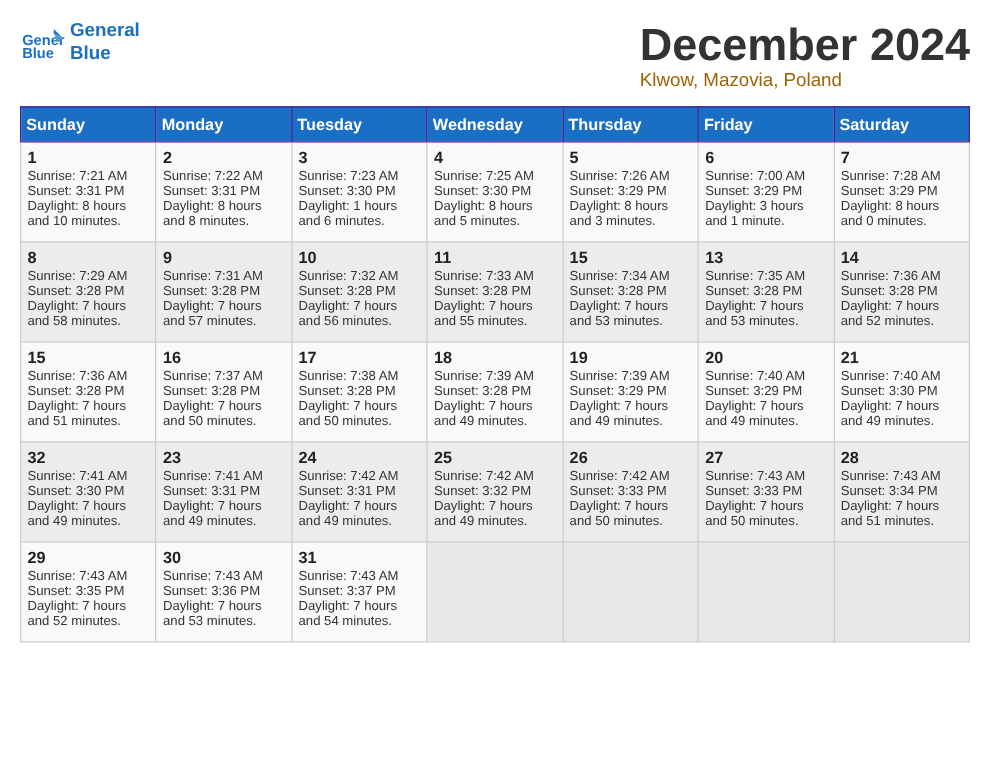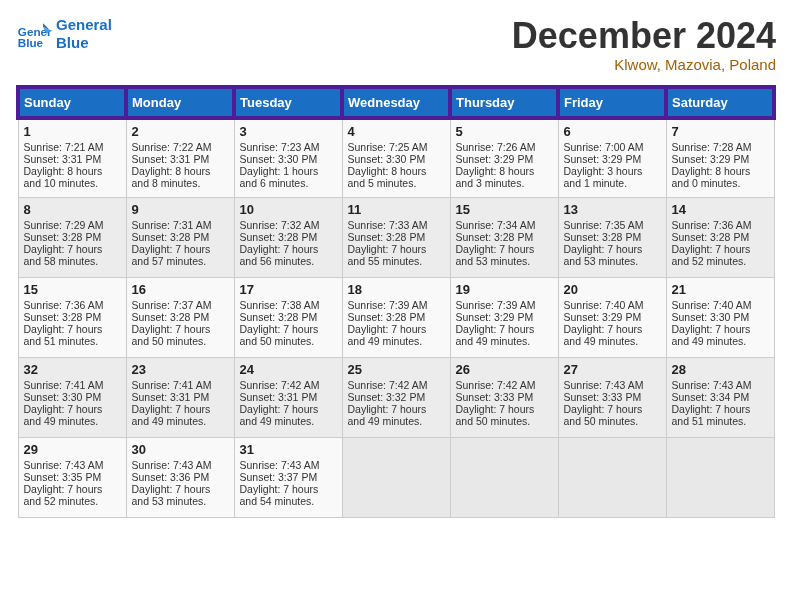--- a/index.html
+++ b/index.html
@@ -18,21 +18,21 @@
     }
     .logo {
       display: flex;
       align-items: center;
       gap: 4px;
     }
     .logo-icon {
       width: 36px;
       height: 36px;
     }
-    .title-block { text-align: right; }
+    .title-block { }
     .month-title {
       font-size: 36px;
       font-weight: bold;
       color: #333;
       line-height: 1.1;
     }
     .location {
       font-size: 15px;
       color: #a16207;
     }
@@ -41,21 +41,21 @@
       border-collapse: collapse;
       table-layout: fixed;
     }
     thead th {
       background: #1a6fc4;
       color: #fff;
       font-size: 13px;
       font-weight: bold;
       padding: 6px 4px;
       text-align: left;
-      border: 4px solid #4c1d95;
+      border: 1px solid #4c1d95;
     }
     tbody td {
       border: 1px solid #ccc;
       vertical-align: top;
       padding: 4px 5px;
       font-size: 10.5px;
       color: #333;
       height: 80px;
     }
     tbody tr:nth-child(odd) td { background: #f9f9f9; }

